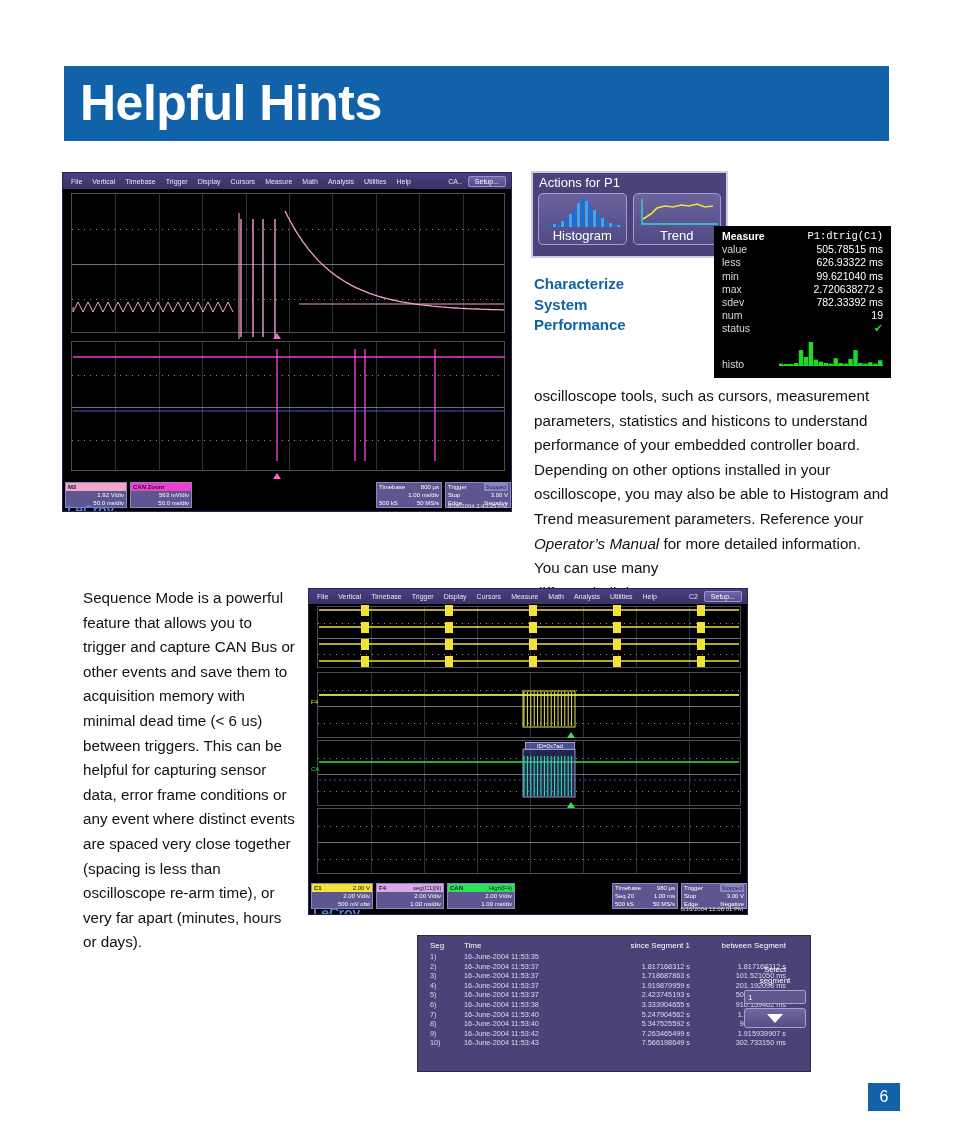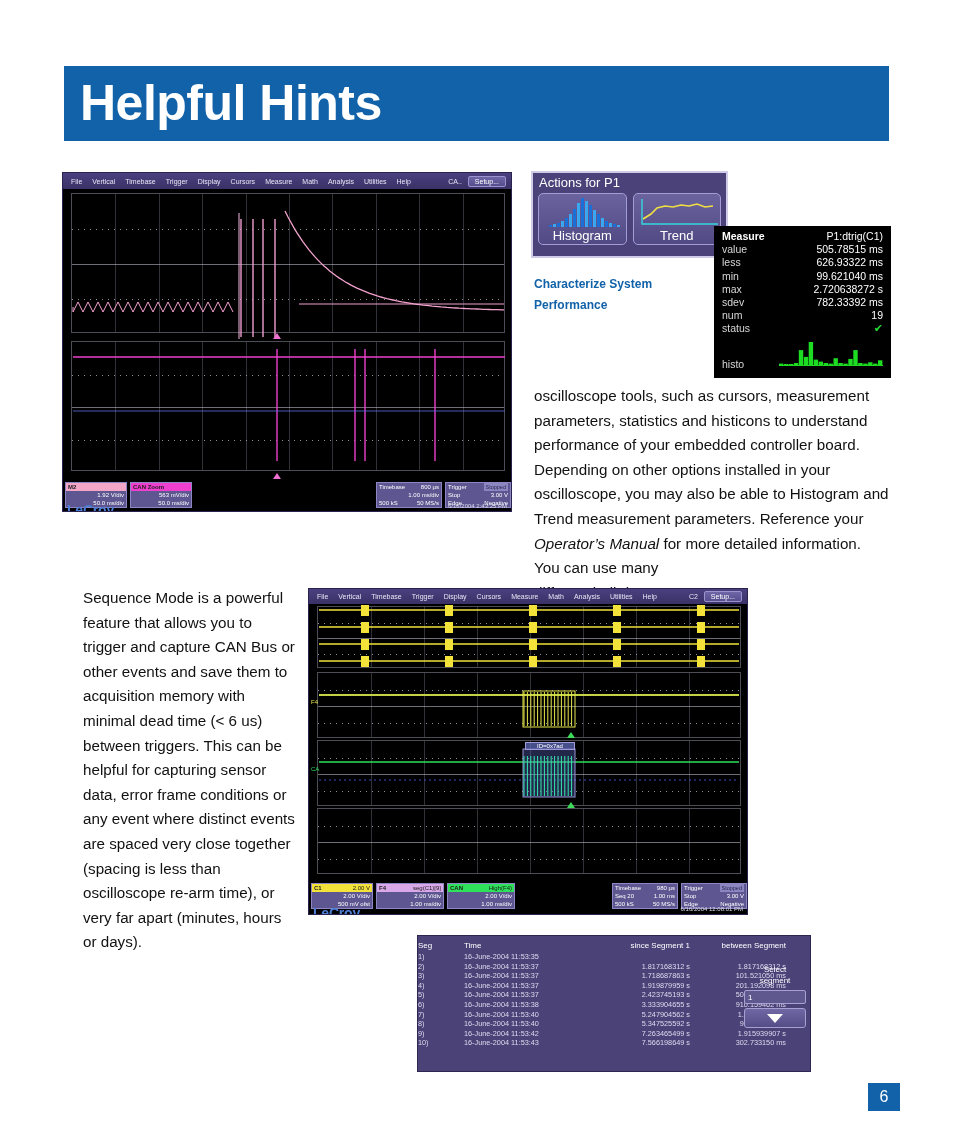--- a/index.html
+++ b/index.html
@@ -124,30 +124,30 @@
     position:absolute; left:714px; top:226px; width:177px; height:152px;
     background:#000; color:#d8d8d8;
     font-family:"Liberation Sans", sans-serif;
     padding: 4px 8px 0 8px;
   }
   #measure-panel .mrow {
     display:flex; justify-content:space-between;
     font-size:10.5px; line-height:13.2px;
   }
   #measure-panel .mrow.hdr { font-weight:bold; color:#ffffff; }
-  #measure-panel .mrow.hdr .mval { font-weight:normal; color:#ffffff; }
+  #measure-panel .mrow.hdr .mval { font-weight:normal; color:#ffffff;font-family:Liberation Mono, monospace; }
   #measure-panel .mval { color:#ffffff; }
   #measure-panel .check { color:#22dd33; font-size:11px; }
   .histo-row { display:flex; justify-content:space-between; align-items:flex-end;
                margin-top:4px; }
   .histo-row .mlabel { font-size:10.5px; }
 
   
   .heading {
-    color:#1162a8; font-weight:bold; font-size:12px; line-height:20.5px;
+    color:#1162a8; font-weight:bold; font-size:15px; line-height:20.5px;
     font-family:"Liberation Sans", sans-serif;
   }
   .body-text {
     color:#111111; font-size:15.2px; line-height:24.6px;
     font-family:"Liberation Sans", sans-serif;
   }
   .body-text i { font-style: italic; }
 
   #right-col { position:absolute; left:534px; top:274px; width:356px; }
   #right-col .heading { width:140px; }
@@ -161,21 +161,21 @@
     position:absolute; left:417px; top:935px; width:394px; height:137px;
     background:#4b4378; border:1px solid #2d2750;
     color:#ffffff; overflow:hidden;
   }
   #seg-table .thead {
     display:flex; font-size:8px; padding:5px 0 2px 0; color:#ffffff;
   }
   #seg-table .trow {
     display:flex; font-size:7.3px; line-height:9.6px; color:#dedbef;
   }
-  #seg-table .c-seg   { width:46px; }
+  #seg-table .c-seg   { width:46px; padding-left:12px; }
   #seg-table .c-time  { width:130px; }
   #seg-table .c-since { width:96px; text-align:right; }
   #seg-table .c-betw  { width:96px; text-align:right; }
   #seg-select {
     position:absolute; right:4px; top:28px; width:62px; text-align:center;
   }
   #seg-select .sel-label { font-size:8px; color:#ffffff; line-height:11px; }
   #seg-select .sel-input {
     margin-top:4px; height:14px; background:#5f588e;
     border:1px solid #a7a0d3; border-radius:2px;

